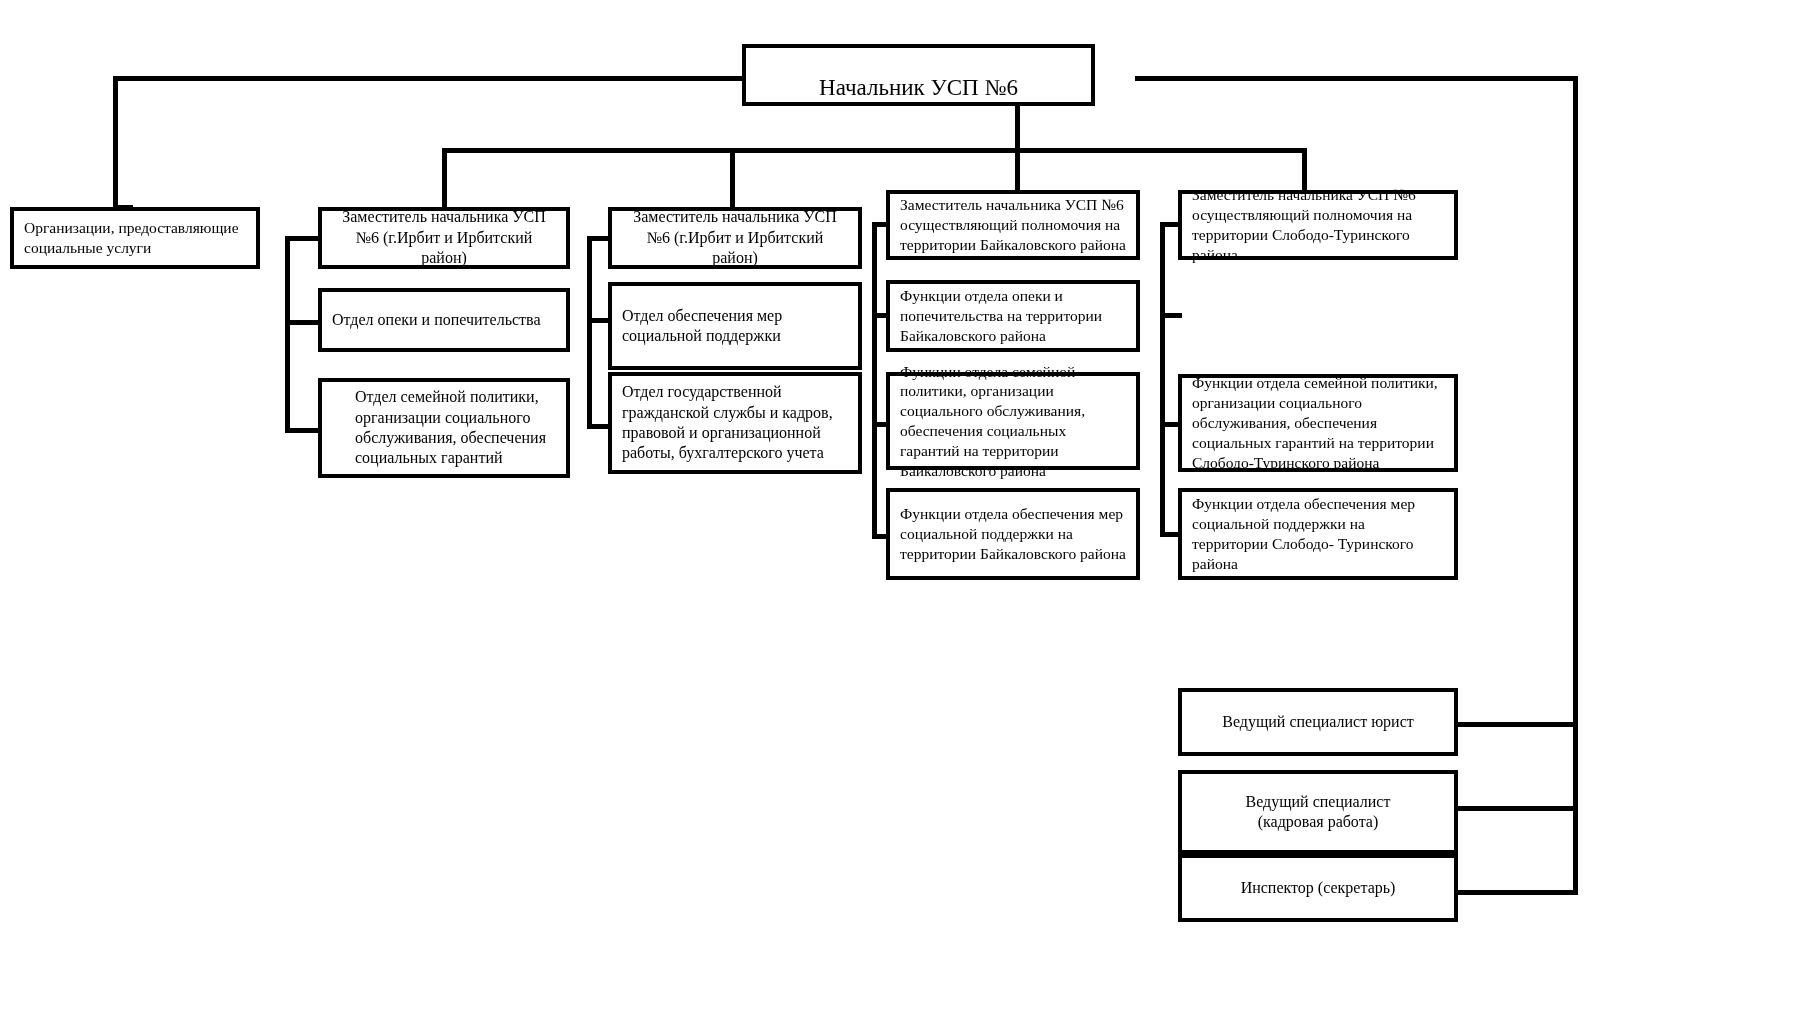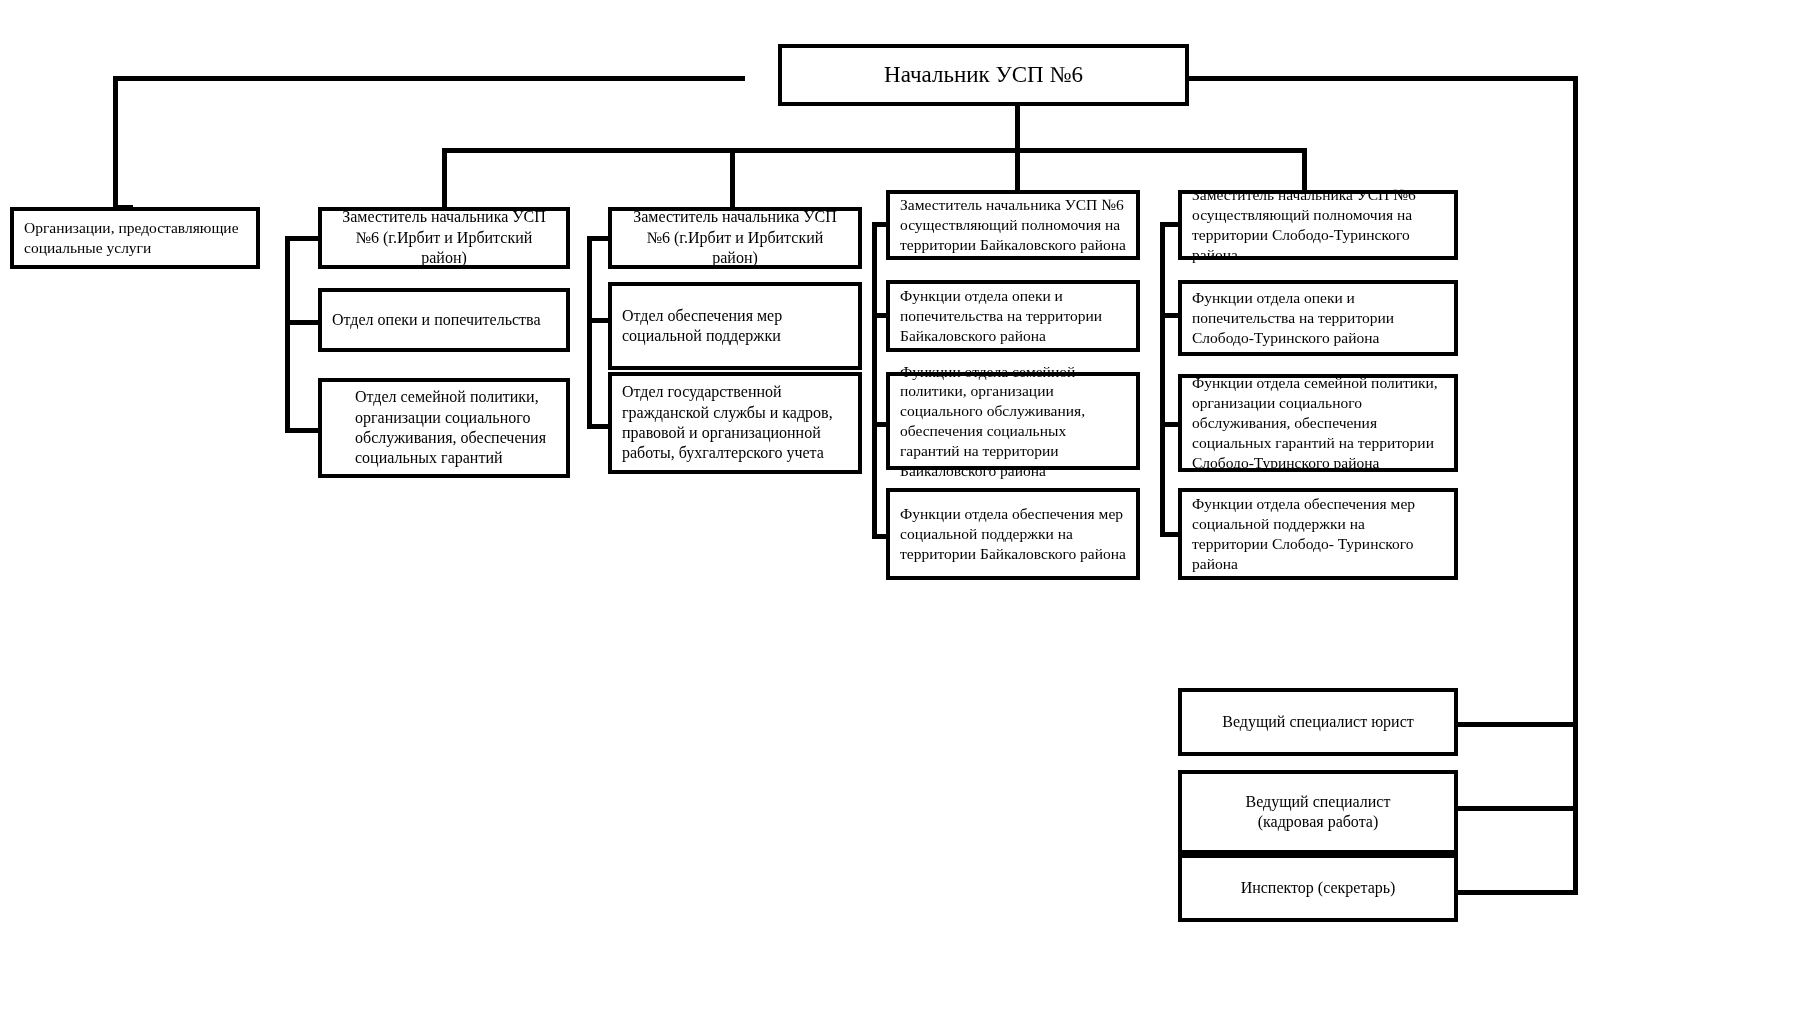--- a/index.html
+++ b/index.html
@@ -61,21 +61,21 @@
   <div class="ln v" style="left:1160px;top:222px;height:312px;"></div>
   <div class="ln h" style="left:1160px;top:222px;width:22px;"></div>
   <div class="ln h" style="left:1160px;top:313px;width:22px;"></div>
   <div class="ln h" style="left:1160px;top:422px;width:22px;"></div>
   <div class="ln h" style="left:1160px;top:532px;width:22px;"></div>
 
   <div class="ln h" style="left:1452px;top:722px;width:126px;"></div>
   <div class="ln h" style="left:1452px;top:806px;width:126px;"></div>
   <div class="ln h" style="left:1452px;top:890px;width:126px;"></div>
 
-  <div class="box c t22" style="left:778px;top:44px;width:411px;height:62px;">
+  <div class="box c t22" style="left:742px;top:44px;width:353px;height:62px;align-items:flex-end;">
     <span class="txt">Начальник УСП №6</span>
   </div>
 
   <div class="box l t14" style="left:10px;top:207px;width:250px;height:62px;">
     <span class="txt">Организации, предоставляющие социальные услуги</span>
   </div>
 
   <div class="box c t15" style="left:318px;top:207px;width:252px;height:62px;">
     <span class="txt">Заместитель начальника УСП №6 (г.Ирбит и Ирбитский район)</span>
   </div>
@@ -105,23 +105,20 @@
   <div class="box l t14" style="left:886px;top:372px;width:254px;height:98px;">
     <span class="txt">Функции отдела семейной политики, организации социального обслуживания, обеспечения социальных гарантий на территории Байкаловского района</span>
   </div>
   <div class="box l t14" style="left:886px;top:488px;width:254px;height:92px;">
     <span class="txt">Функции отдела обеспечения мер социальной поддержки на территории Байкаловского района</span>
   </div>
 
   <div class="box l t14" style="left:1178px;top:190px;width:280px;height:70px;">
     <span class="txt">Заместитель начальника УСП №6 осуществляющий полномочия на территории Слободо-Туринского района</span>
   </div>
-  <div class="box l t14" style="left:1178px;top:280px;width:280px;height:76px;">
-    <span class="txt">Функции отдела опеки и попечительства на территории Слободо-Туринского района</span>
-  </div>
   <div class="box l t14" style="left:1178px;top:374px;width:280px;height:98px;">
     <span class="txt">Функции отдела семейной политики, организации социального обслуживания, обеспечения социальных гарантий на территории Слободо-Туринского района</span>
   </div>
   <div class="box l t14" style="left:1178px;top:488px;width:280px;height:92px;">
     <span class="txt">Функции отдела обеспечения мер социальной поддержки на территории Слободо- Туринского района</span>
   </div>
 
   <div class="box c t15" style="left:1178px;top:688px;width:280px;height:68px;">
     <span class="txt">Ведущий специалист юрист</span>
   </div>

